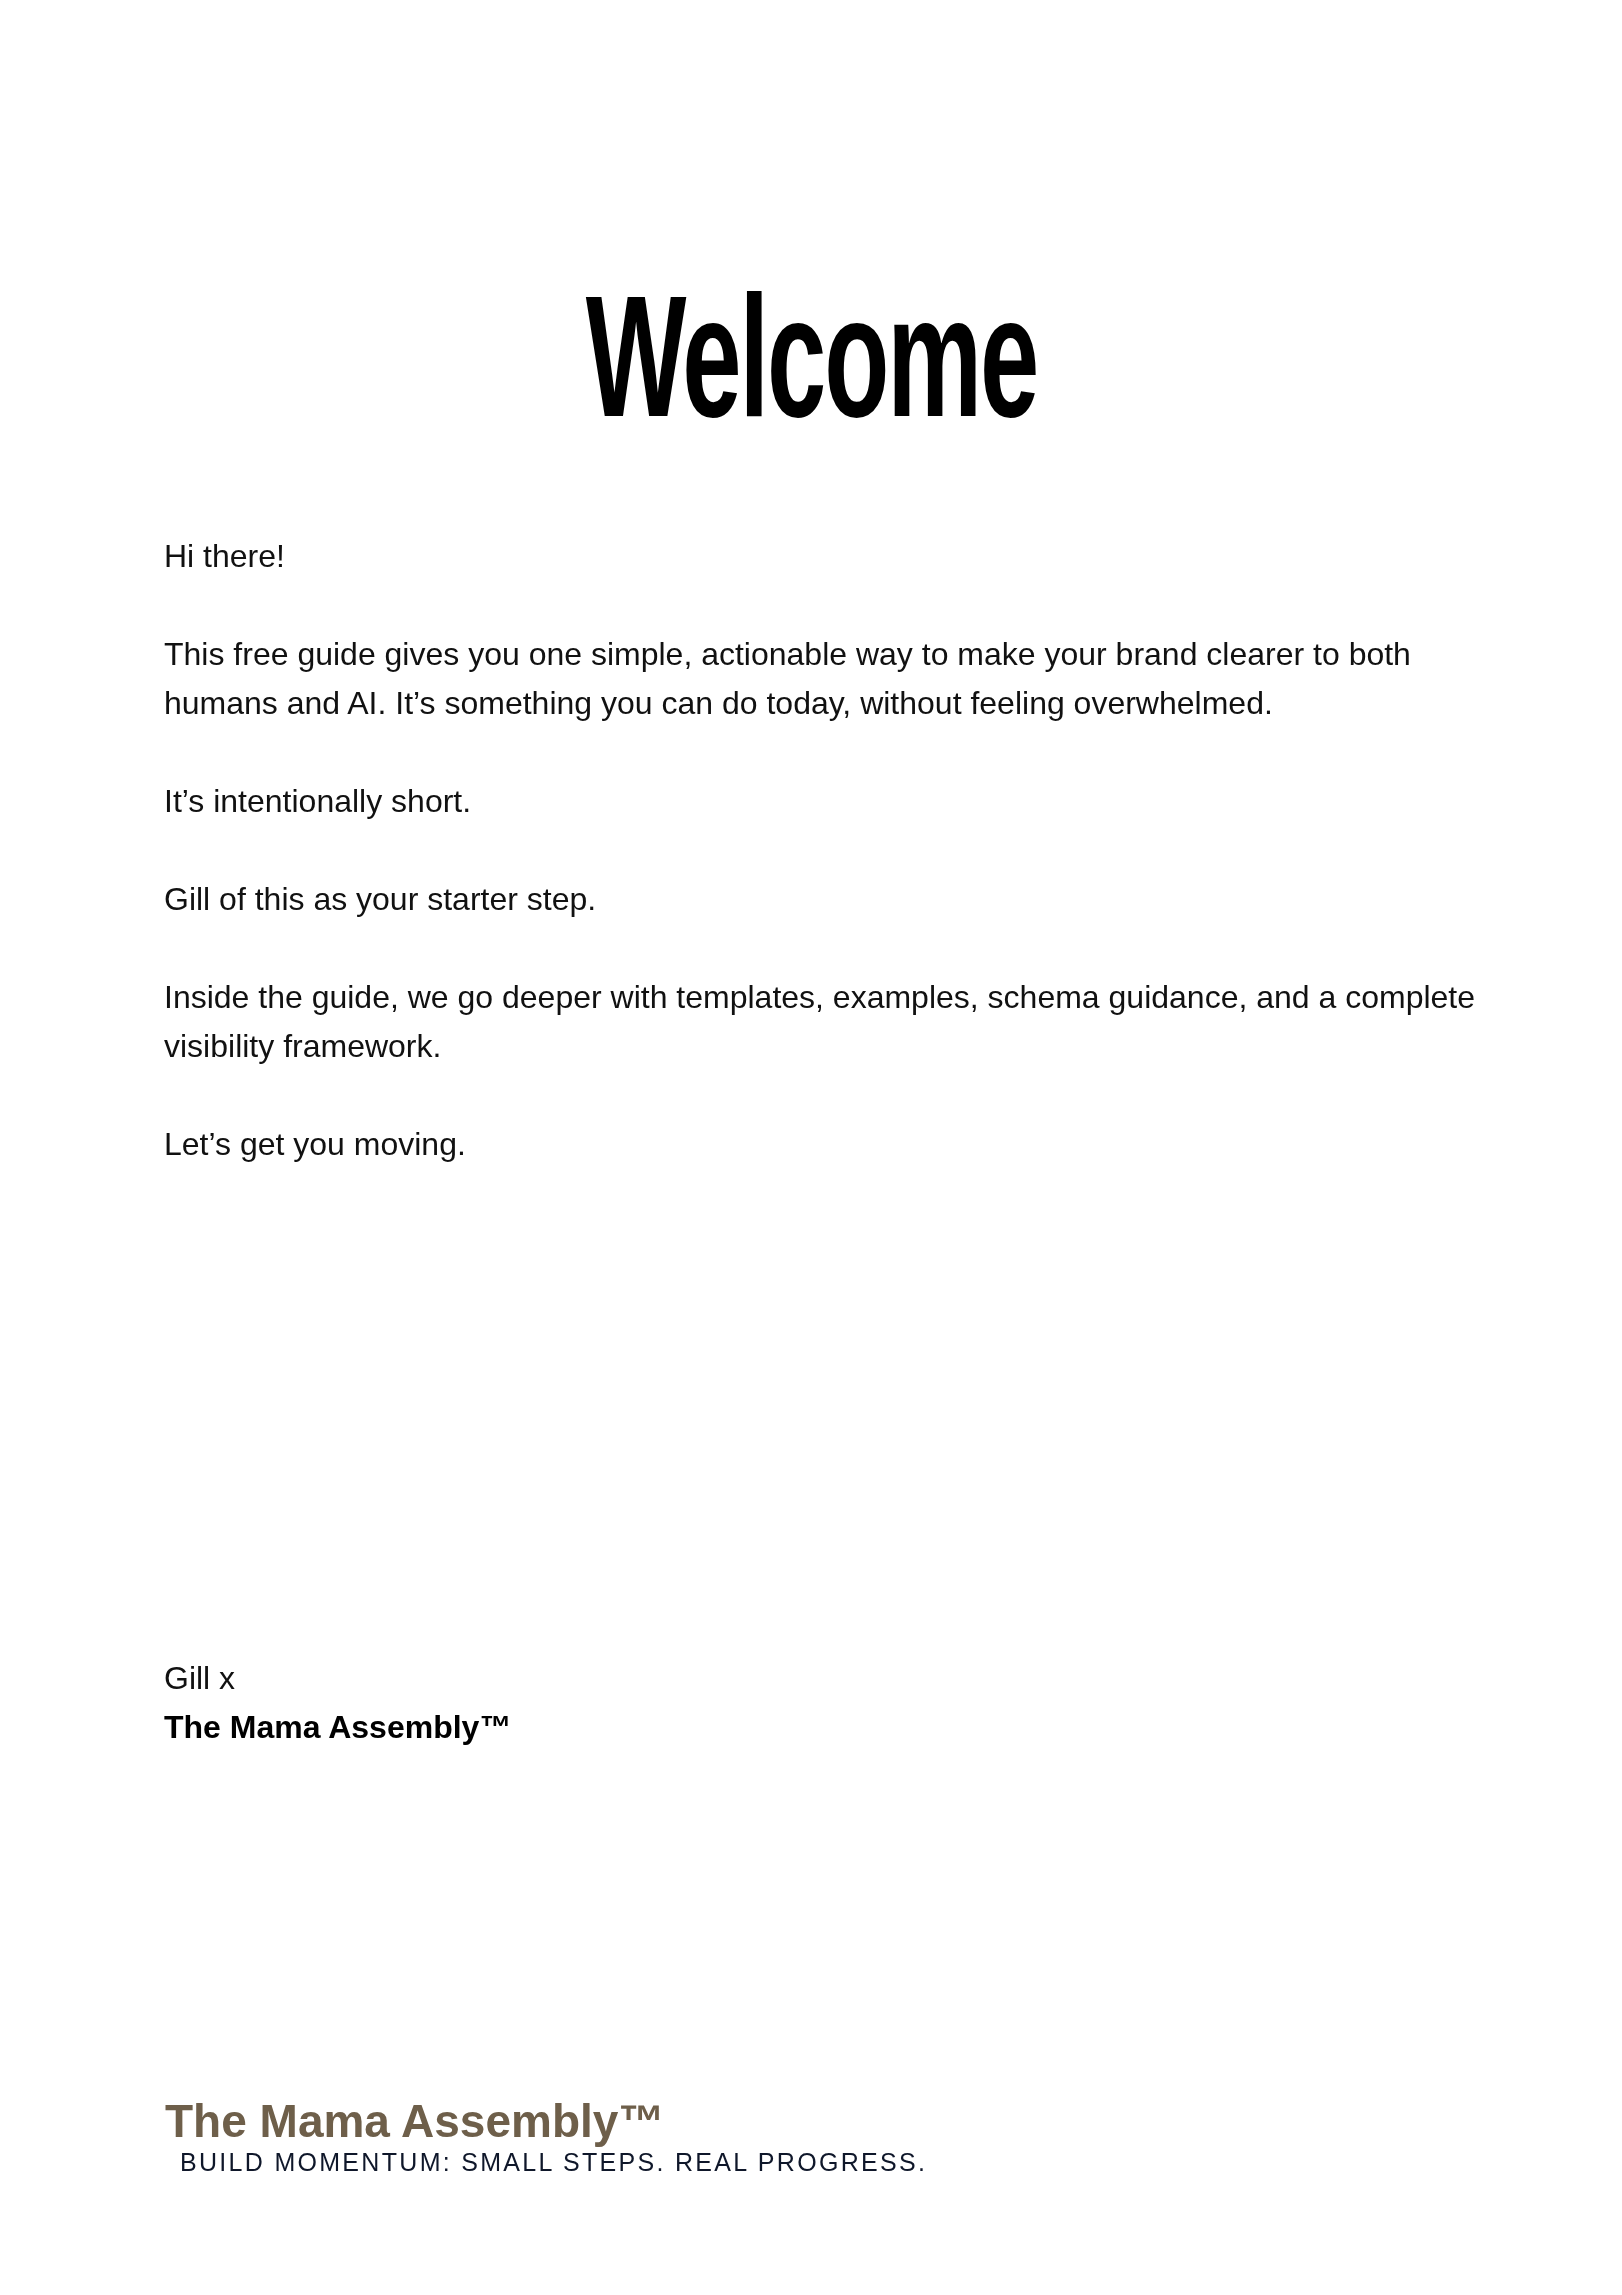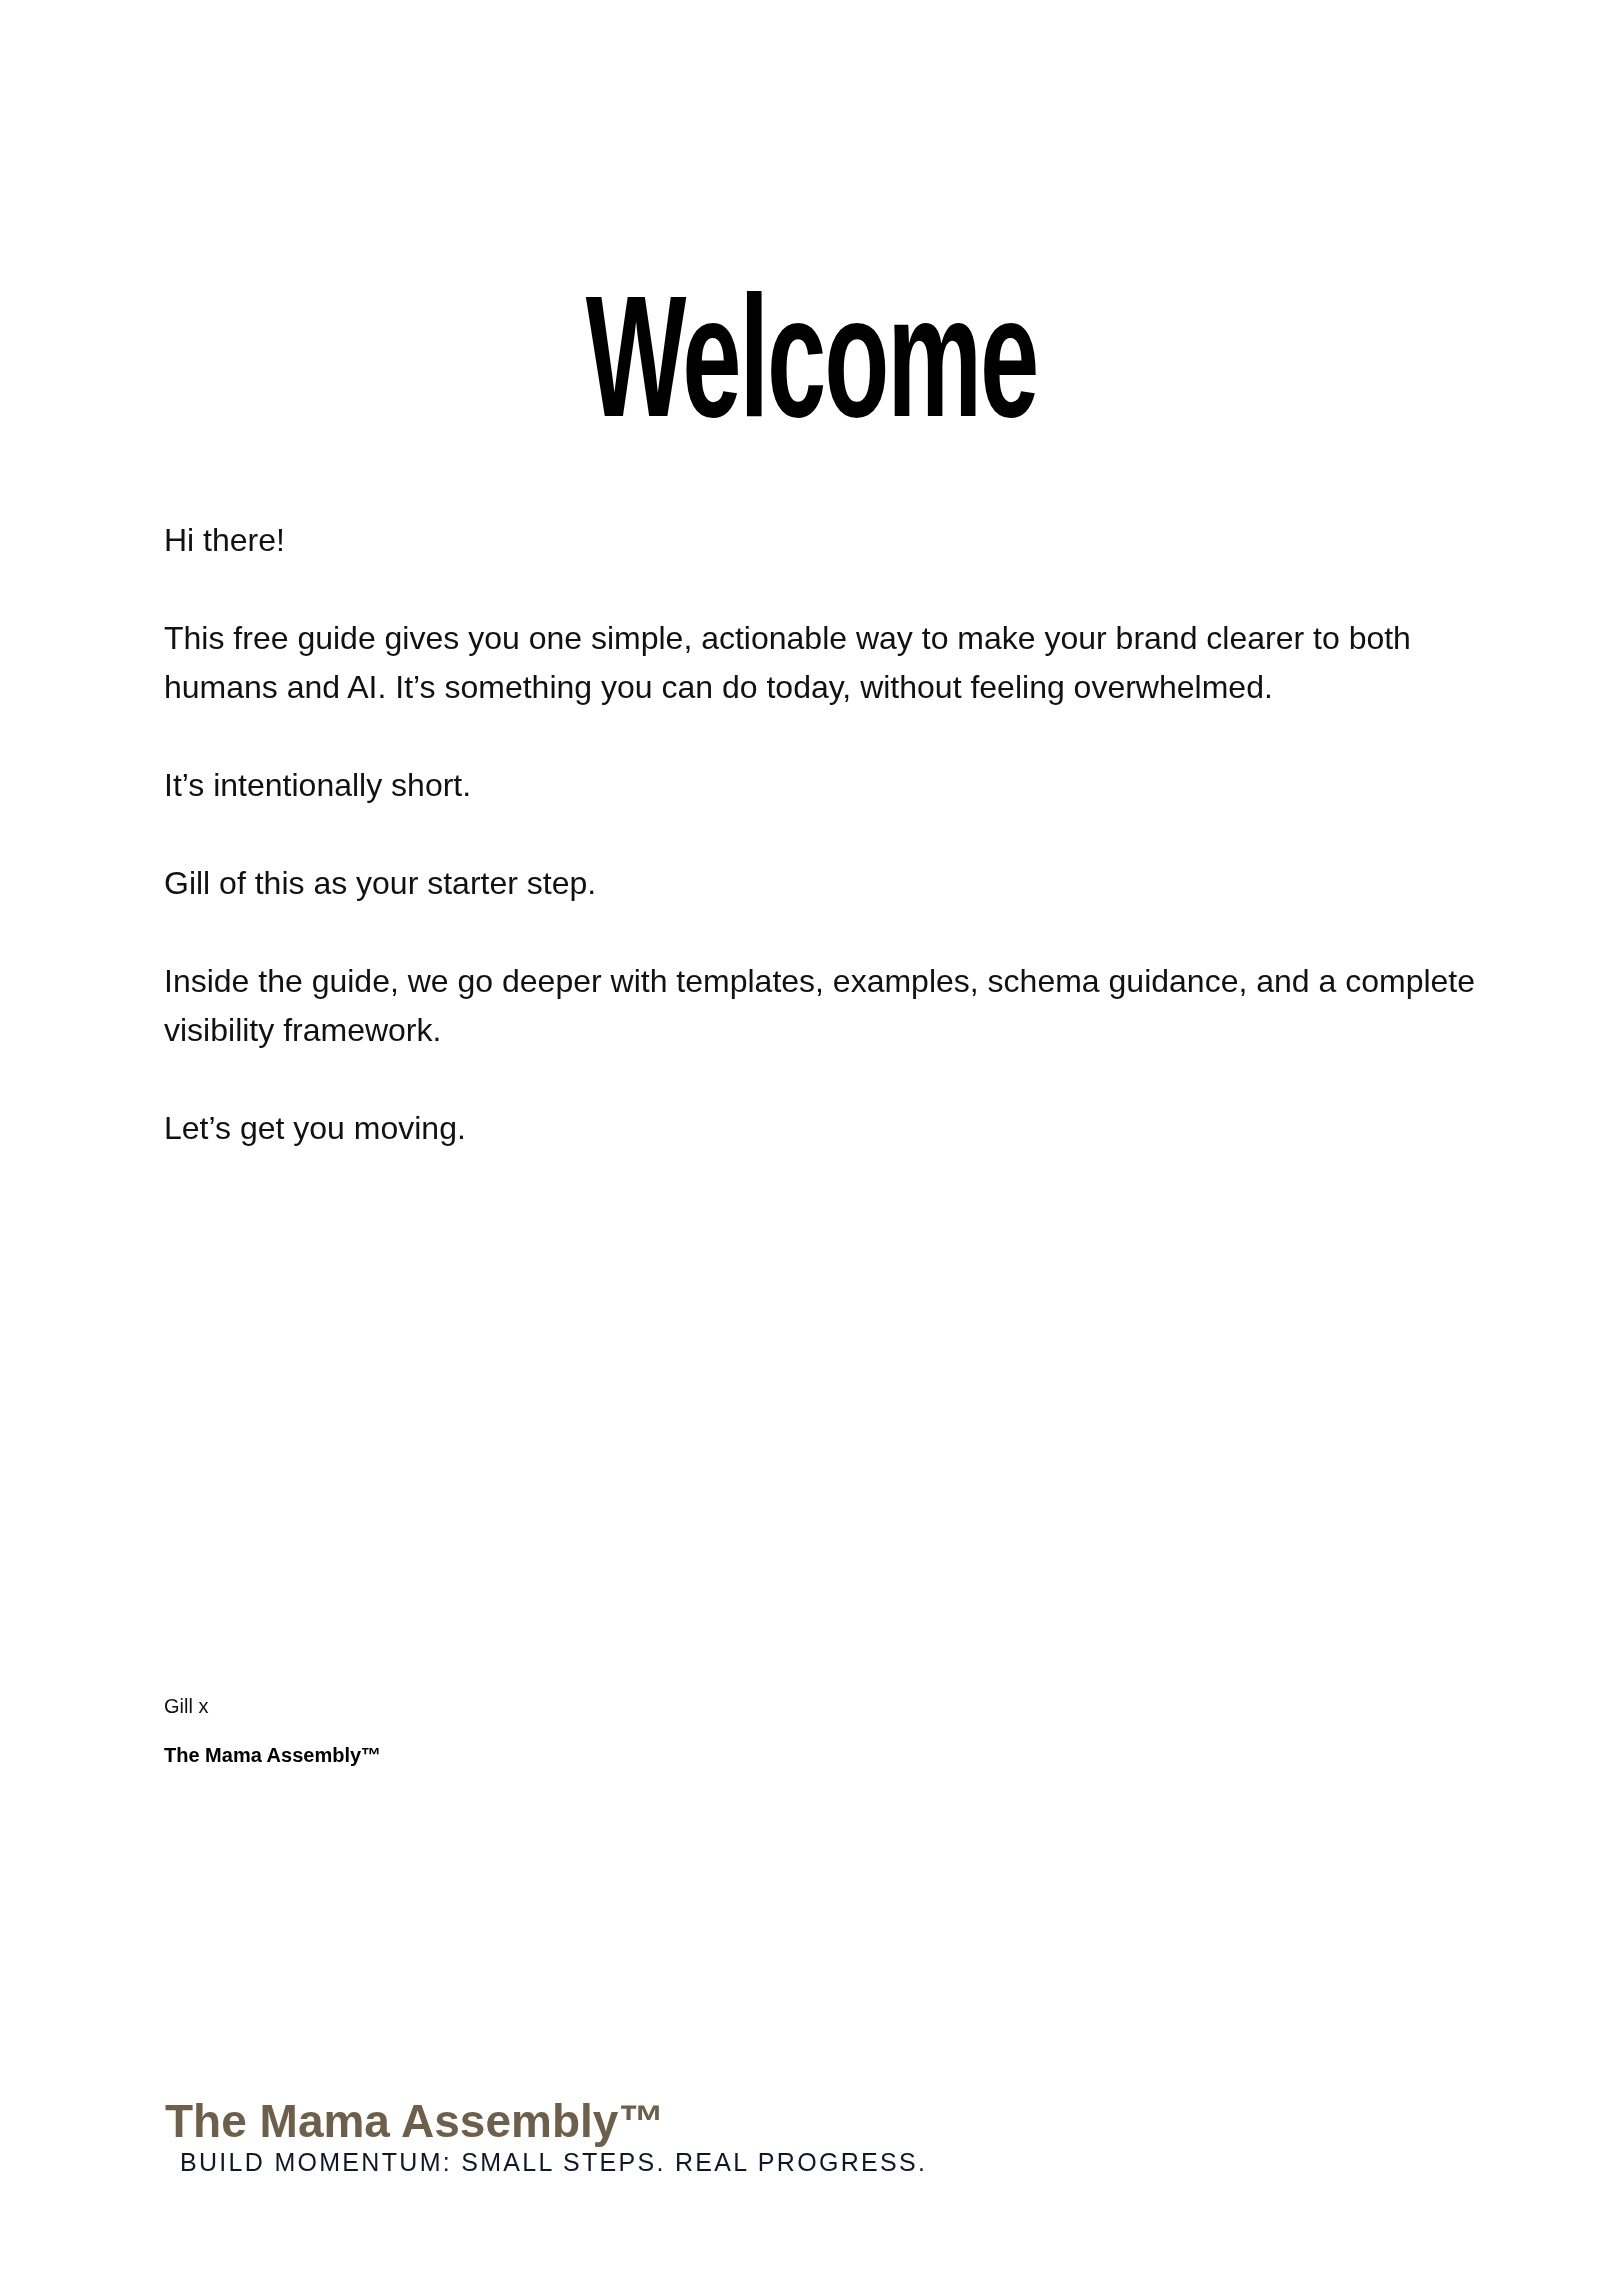--- a/index.html
+++ b/index.html
@@ -26,41 +26,40 @@
       font-size: 172px;
       line-height: 172px;
       letter-spacing: -3.4px;
       color: #000000;
       transform: scaleX(0.62);
       transform-origin: center top;
     }
     .body-text {
       position: absolute;
       left: 164px;
-      top: 516px;
+      top: 532px;
       width: 1320px;
       font-family: "Liberation Sans", sans-serif;
       font-size: 32px;
       line-height: 49px;
       font-weight: 400;
       color: #111111;
     }
     .body-text p {
       margin: 0 0 49px 0;
       padding: 0;
     }
     .signature {
       position: absolute;
       left: 164px;
       top: 1654px;
       font-family: "Liberation Sans", sans-serif;
-      font-size: 20px;
+      font-size: 32px;
       line-height: 49px;
       color: #111111;
-      margin-top: 28px;
     }
     .signature .sig-name {
       display: block;
       font-weight: 400;
     }
     .signature .sig-brand {
       display: block;
       font-weight: 700;
       color: #000000;
     }

